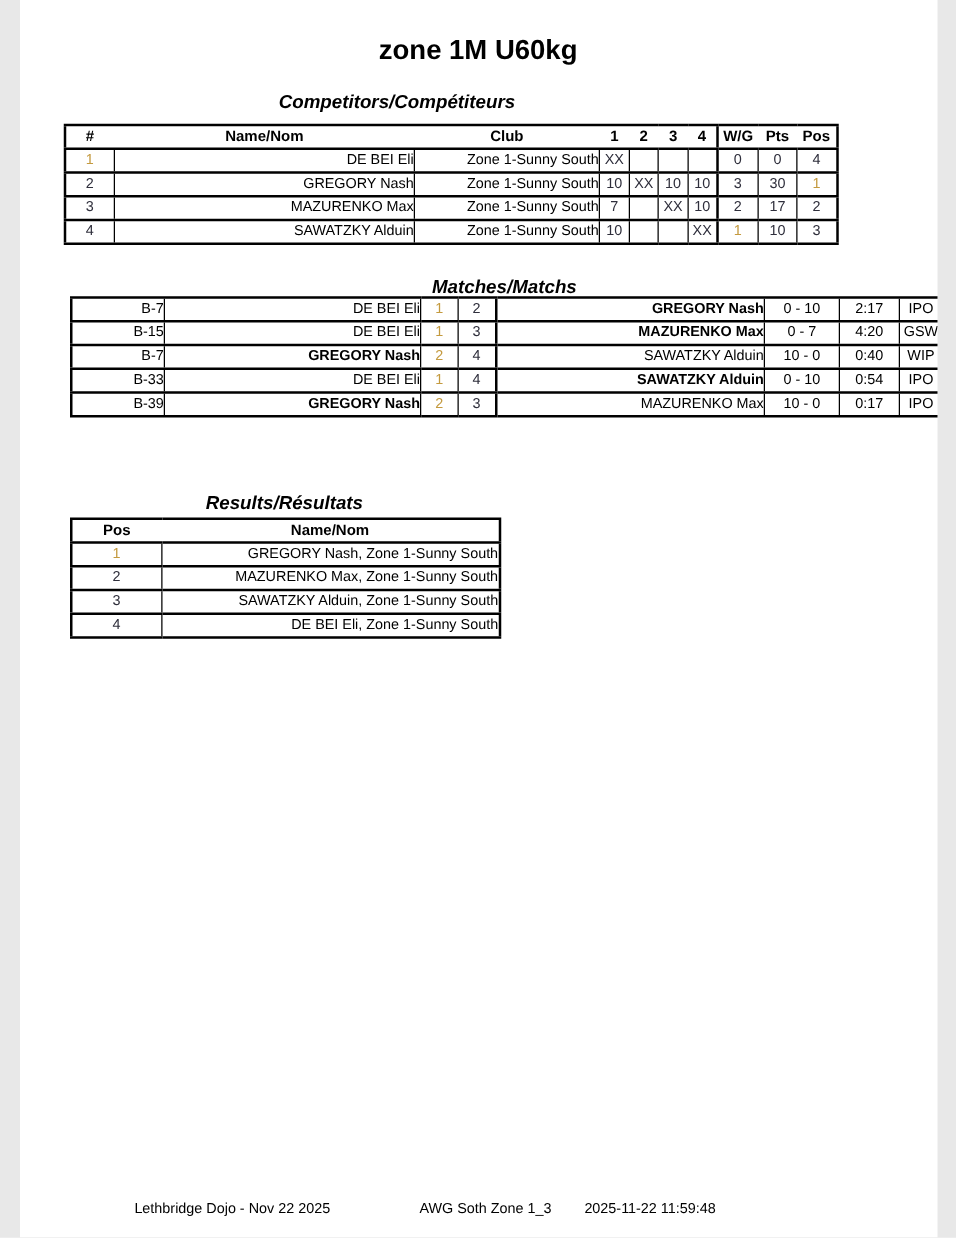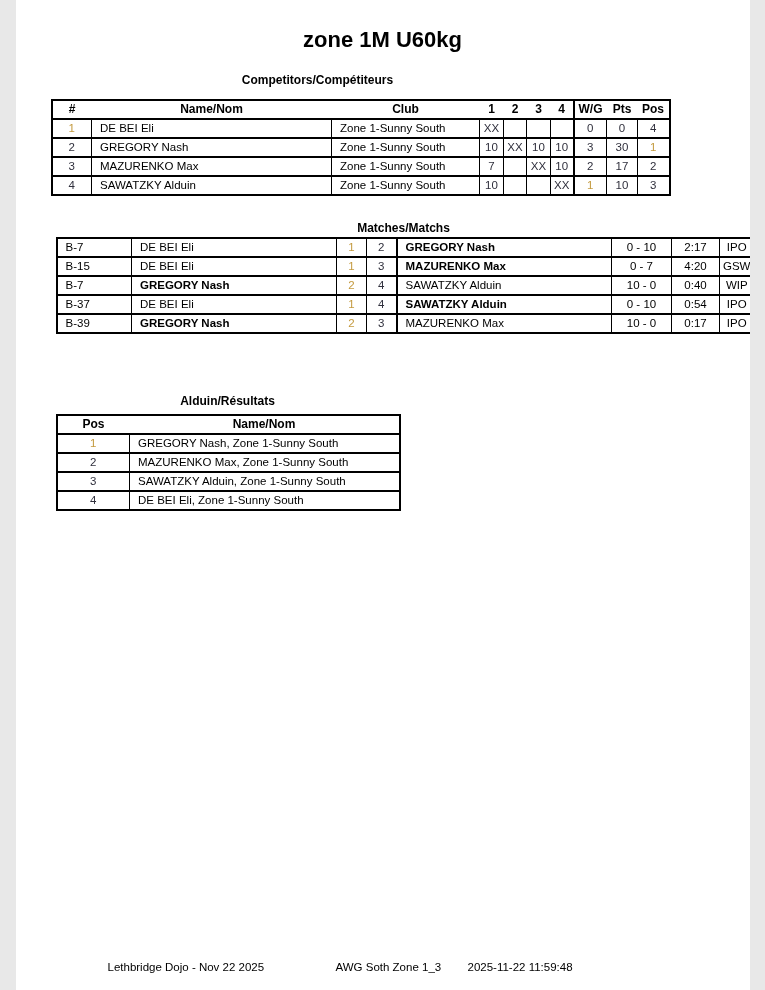--- a/index.html
+++ b/index.html
@@ -8,40 +8,40 @@
     background:#ffffff; color:#000;
     font-family:"Liberation Sans", sans-serif;
     overflow:hidden;
   }
   .page-title {
     position:absolute; left:0; right:0; top:27px;
     text-align:center; font-size:22px; font-weight:bold;
   }
   .section-title {
     position:absolute; transform:translateX(-50%);
-    font-size:12px; font-weight:bold; white-space:nowrap;
+    font-size:15px; font-weight:bold; white-space:nowrap;font-style:italic;
   }
   .st-competitors { left:302px; top:73px; }
   .st-matches    { left:388px; top:221px; }
   .st-results    { left:212px; top:394px; }
 
   table.sheet {
     position:absolute; border-collapse:collapse; table-layout:fixed;
     border:2.5px solid #000;
   }
   table.sheet td, table.sheet th {
     border:1px solid #000; border-top-width:2px; border-bottom-width:2px;
     height:17px; padding:0; font-size:11.5px; line-height:13px;
     text-align:center; vertical-align:middle; white-space:nowrap; overflow:hidden;
   }
   table.sheet th {
     border-left:none; border-right:none;
     font-weight:bold; font-size:12px;
   }
-  table.sheet .left { text-align:left; padding-left:8px;margin-top:44px; }
+  table.sheet .left { text-align:right; padding-left:8px;margin-top:44px; }
   table.sheet .thickL { border-left:2.5px solid #000; }
   table.sheet .sepL   { border-left:2px solid #000; }
 
   .digit { color:#2F2F3C; }
   .tan   { color:#C49A3F; }
   .bold  { font-weight:bold; }
 
   .t-competitors { left:35px;  top:99px;  width:620px; }
   .t-matches     { left:40px;  top:237px; width:698px; }
   .t-results     { left:40px;  top:414px; width:343px; }
@@ -175,21 +175,21 @@
       <td class="left">B-7</td>
       <td class="left bold">GREGORY Nash</td>
       <td class="tan">2</td>
       <td class="digit">4</td>
       <td class="left sepL">SAWATZKY Alduin</td>
       <td>10 - 0</td>
       <td><span>0:40</span><span class="tan"></span></td>
       <td>WIP</td>
     </tr>
     <tr>
-      <td class="left">B-37</td>
+      <td class="left">B-33</td>
       <td class="left">DE BEI Eli</td>
       <td class="tan">1</td>
       <td class="digit">4</td>
       <td class="left sepL bold">SAWATZKY Alduin</td>
       <td>0 - 10</td>
       <td><span>0:54</span><span class="tan"></span></td>
       <td>IPO</td>
     </tr>
     <tr>
       <td class="left">B-39</td>
@@ -197,21 +197,21 @@
       <td class="tan">2</td>
       <td class="digit">3</td>
       <td class="left sepL">MAZURENKO Max</td>
       <td>10 - 0</td>
       <td><span>0:17</span><span class="tan"></span></td>
       <td>IPO</td>
     </tr>
   </tbody>
     </table>
 
-  <div class="section-title st-results">Alduin/Résultats</div>
+  <div class="section-title st-results">Results/Résultats</div>
 
   <table class="sheet t-results">
     <colgroup>
       <col style="width:73px">
         <col style="width:270px">
     </colgroup>
     <tbody>
         <tr>
       <th>Pos</th>
       <th>Name/Nom</th>

